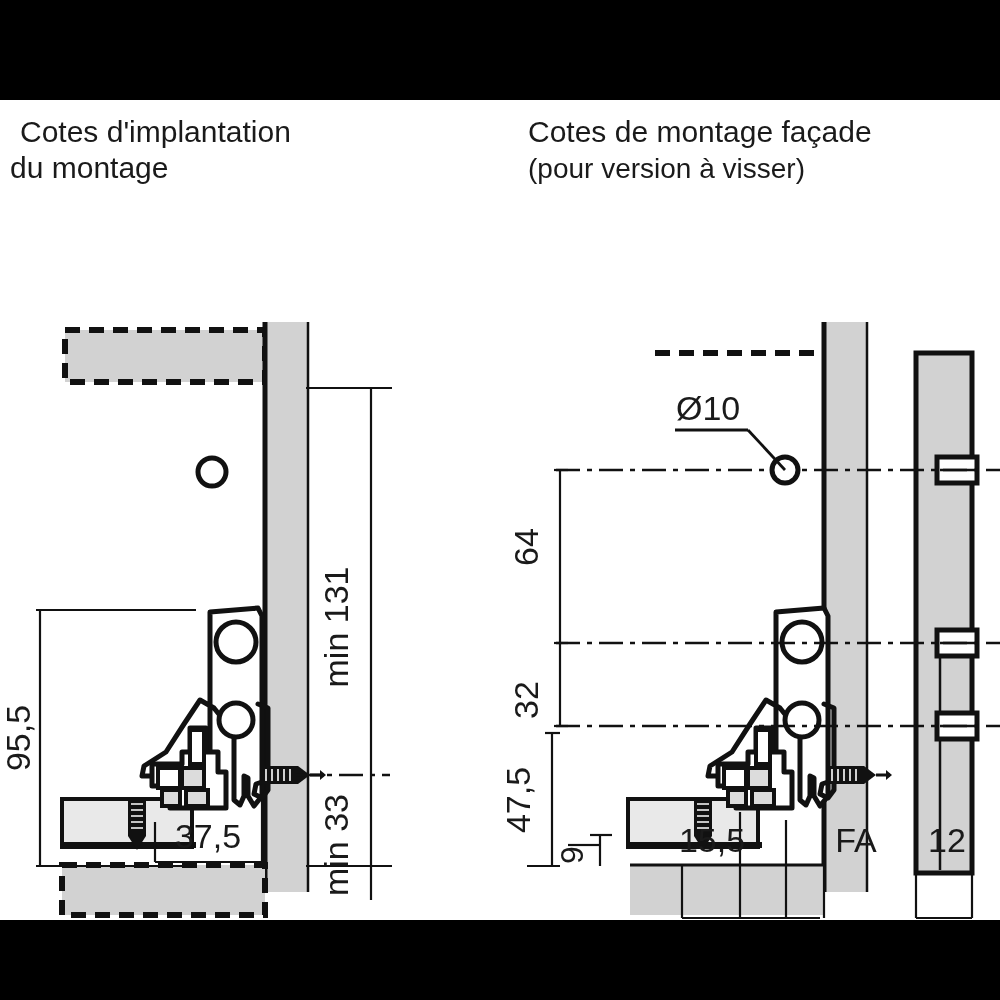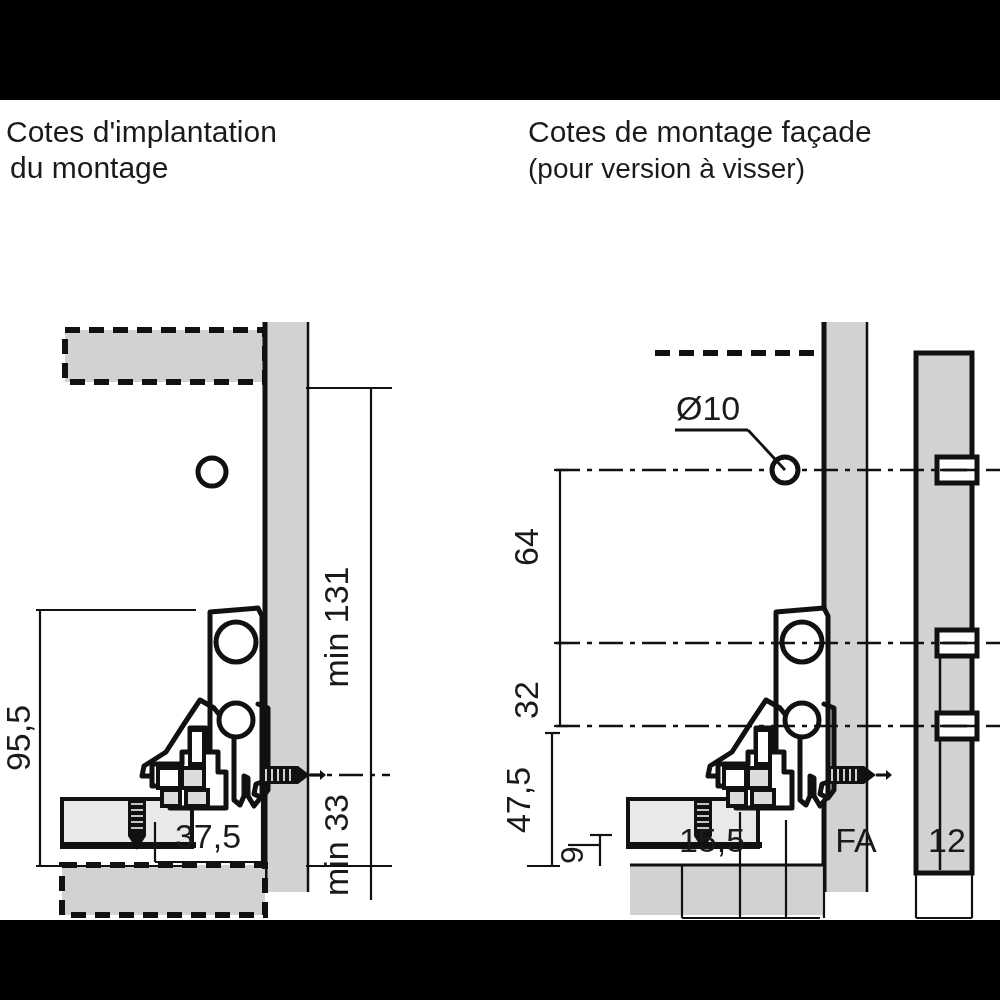--- a/index.html
+++ b/index.html
@@ -11,21 +11,21 @@
   #svgwrap{position:absolute;left:0;top:0;width:1000px;height:820px;}
   svg{display:block;}
   text{font-family:"Liberation Sans",sans-serif;fill:#1a1a1a;}
 </style>
 </head>
 <body>
 
 <div id="sheet">
   <div id="paper">
 
-    <div class="title" style="left:6px;top:14px;">Cotes d'implantation</div>
+    <div class="title" style="left:20px;top:14px;">Cotes d'implantation</div>
     <div class="title" style="left:10px;top:50px;">du montage</div>
 
     <div class="title" style="left:528px;top:14px;">Cotes de montage façade</div>
     <div class="title sub" style="left:528px;top:51px;">(pour version à visser)</div>
 
     <div id="svgwrap">
     <svg width="1000" height="820" viewBox="0 0 1000 820" xmlns="http://www.w3.org/2000/svg">
       <defs>
         <g id="bracket">
 

